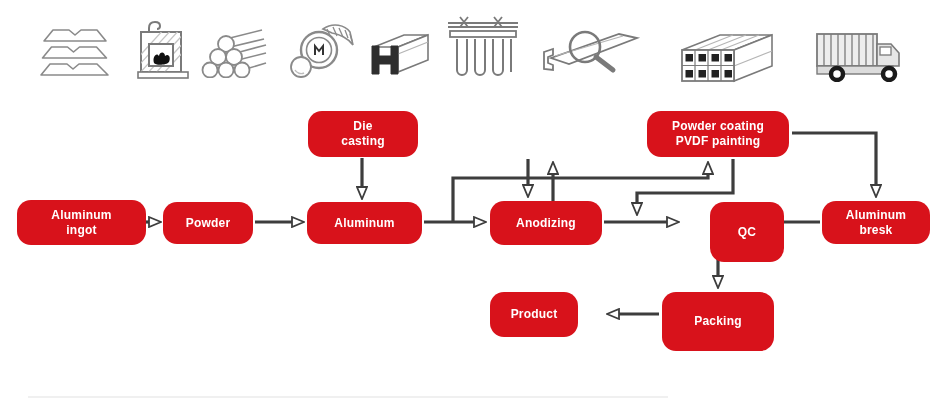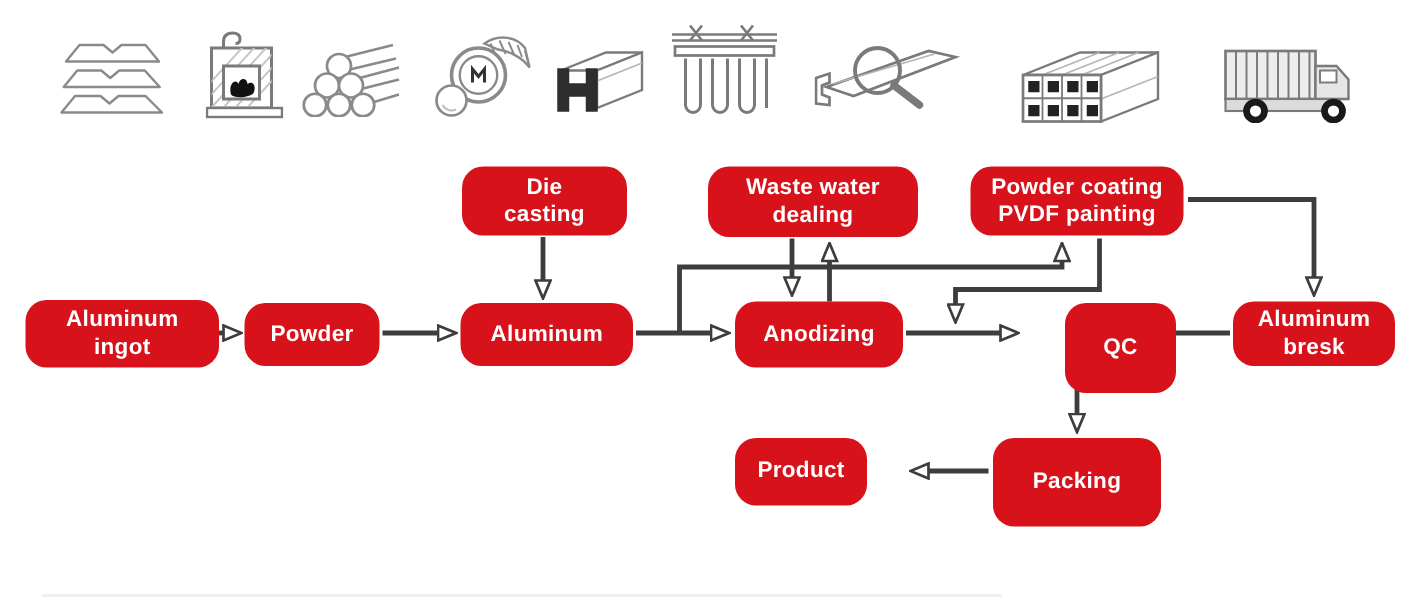--- a/index.html
+++ b/index.html
@@ -10,21 +10,21 @@
     overflow:hidden;
     font-family:"Liberation Sans", sans-serif;
   }
   .icon{position:absolute;}
   .node{
     position:absolute;
     background:#d8121b;
     border-radius:14px;
     color:#ffffff;
     font-weight:700;
-    font-size:15px;
+    font-size:12px;
     line-height:1.22;
     letter-spacing:.2px;
     display:flex;
     align-items:center;
     justify-content:center;
     text-align:center;
     white-space:pre-line;
     box-sizing:border-box;
   }
   .overlay{position:absolute;left:0;top:0;pointer-events:none;}
@@ -205,22 +205,20 @@
   <div class="node" style="left:17px;top:200px;width:129px;height:45px">Aluminum
 ingot</div>
 
   <div class="node" style="left:163px;top:202px;width:90px;height:42px">Powder</div>
 
   <div class="node" style="left:308px;top:111px;width:110px;height:46px">Die
 casting</div>
 
   <div class="node" style="left:307px;top:202px;width:115px;height:42px">Aluminum</div>
 
-  <div class="node" style="left:472px;top:111px;width:140px;height:47px">Waste water
-dealing</div>
 
   <div class="node" style="left:647px;top:111px;width:142px;height:46px">Powder coating
 PVDF painting</div>
 
   <div class="node" style="left:490px;top:201px;width:112px;height:44px">Anodizing</div>
 
   <div class="node" style="left:710px;top:202px;width:74px;height:60px">QC</div>
 
   <div class="node" style="left:822px;top:201px;width:108px;height:43px">Aluminum
 bresk</div>

